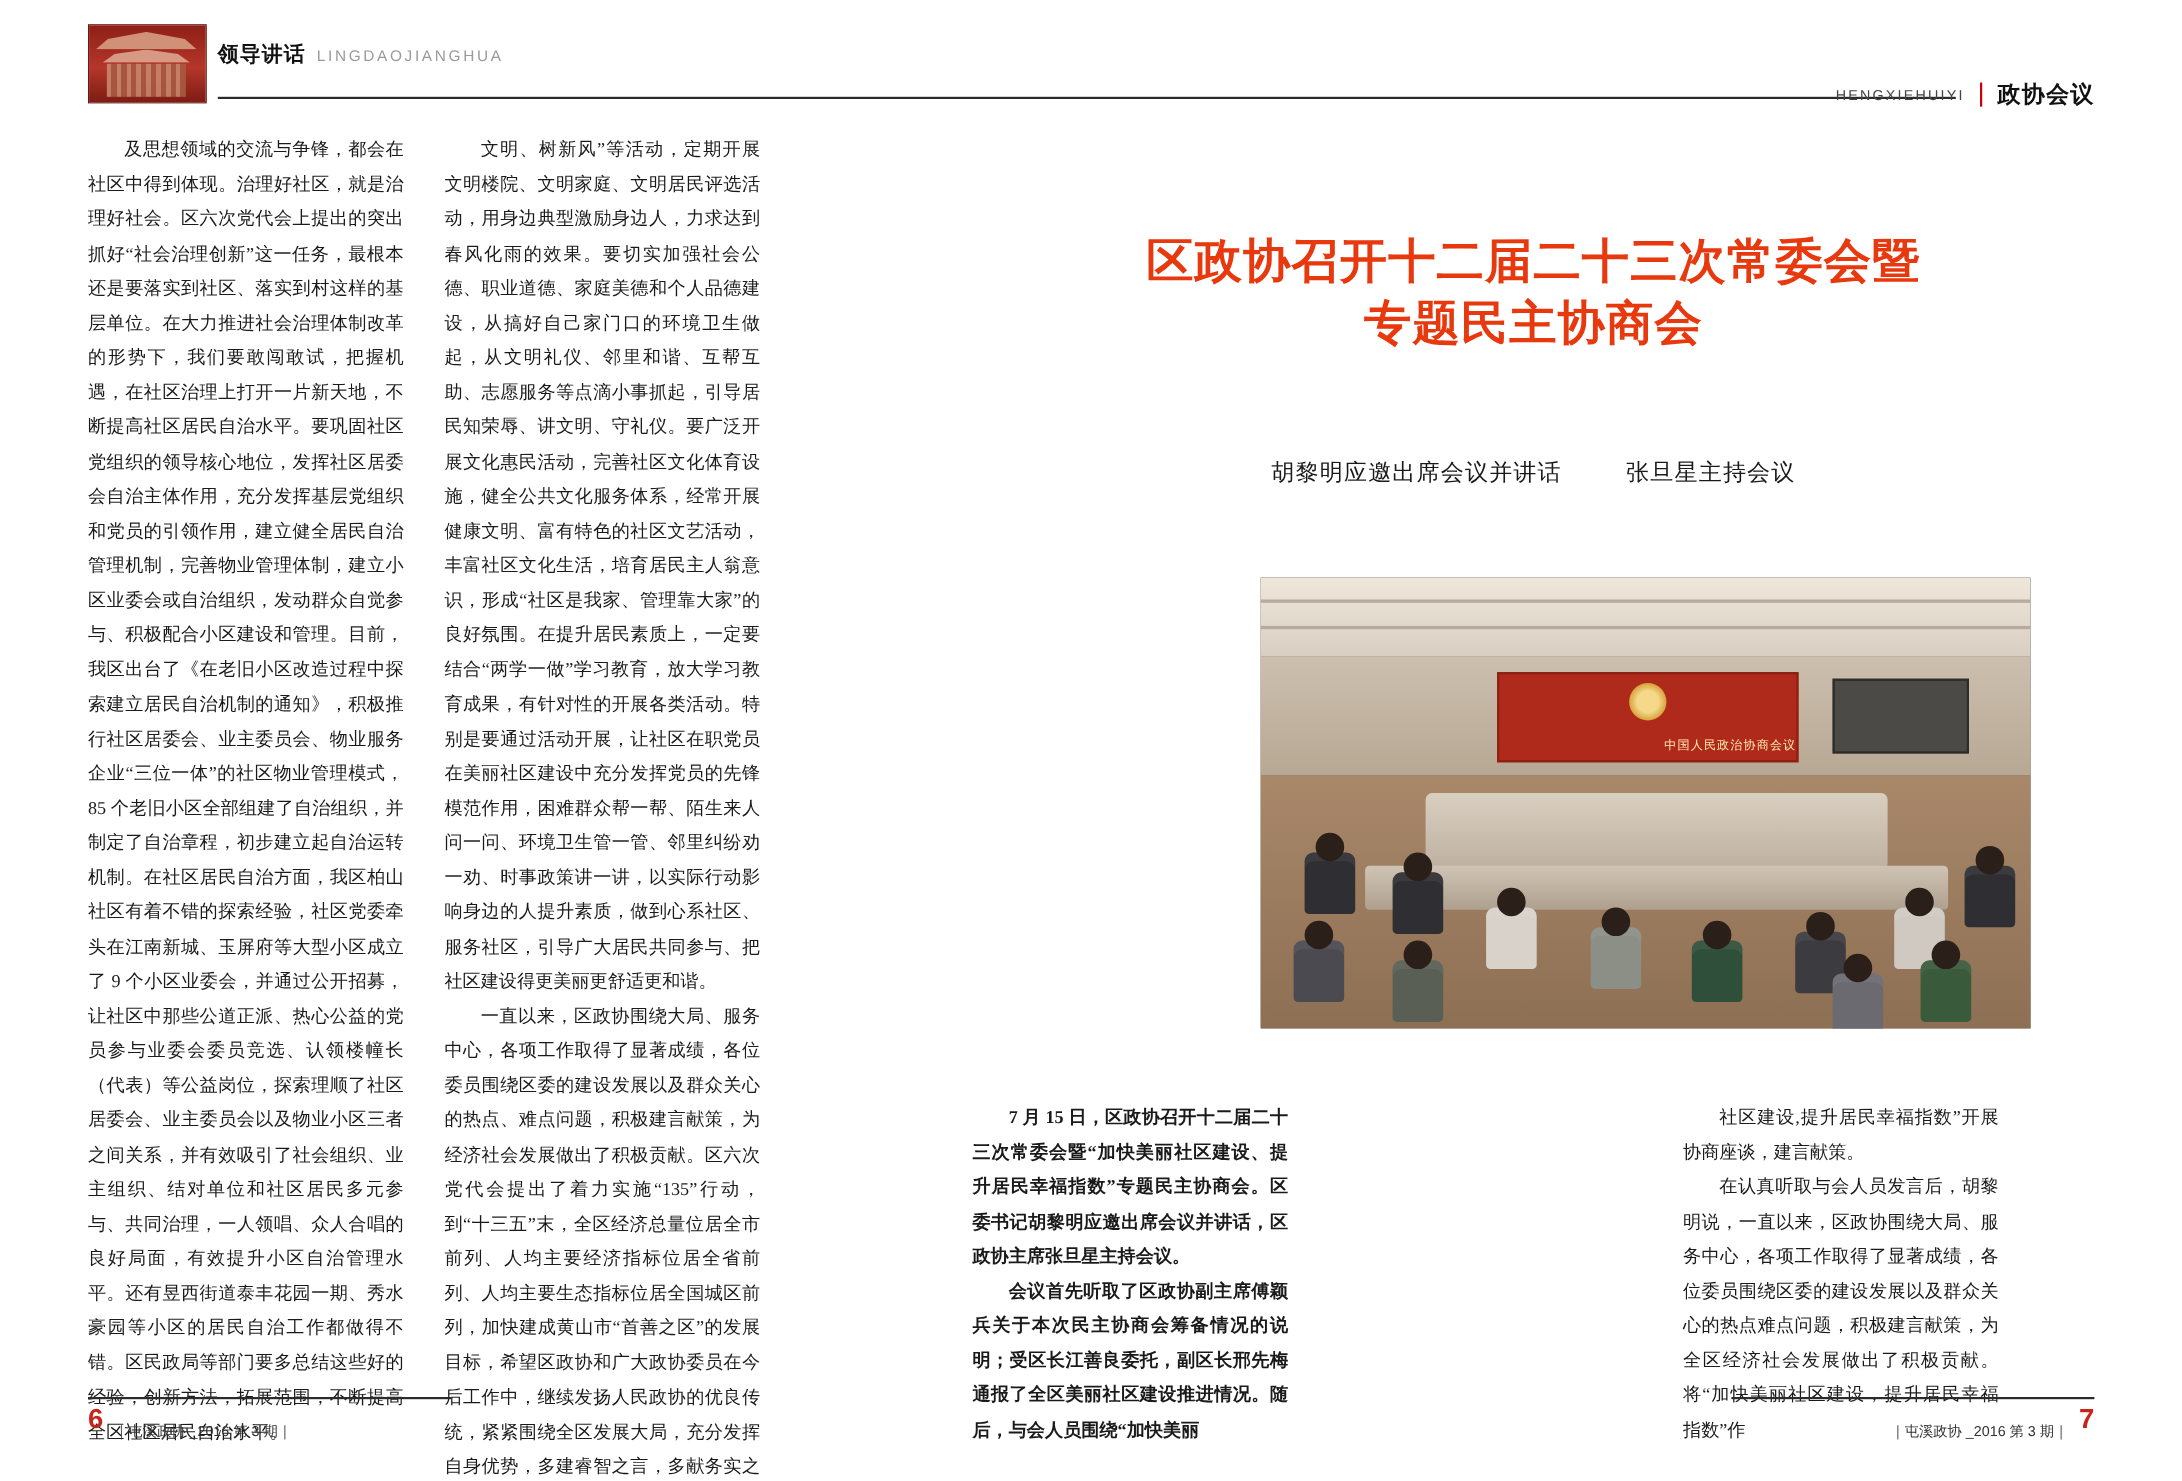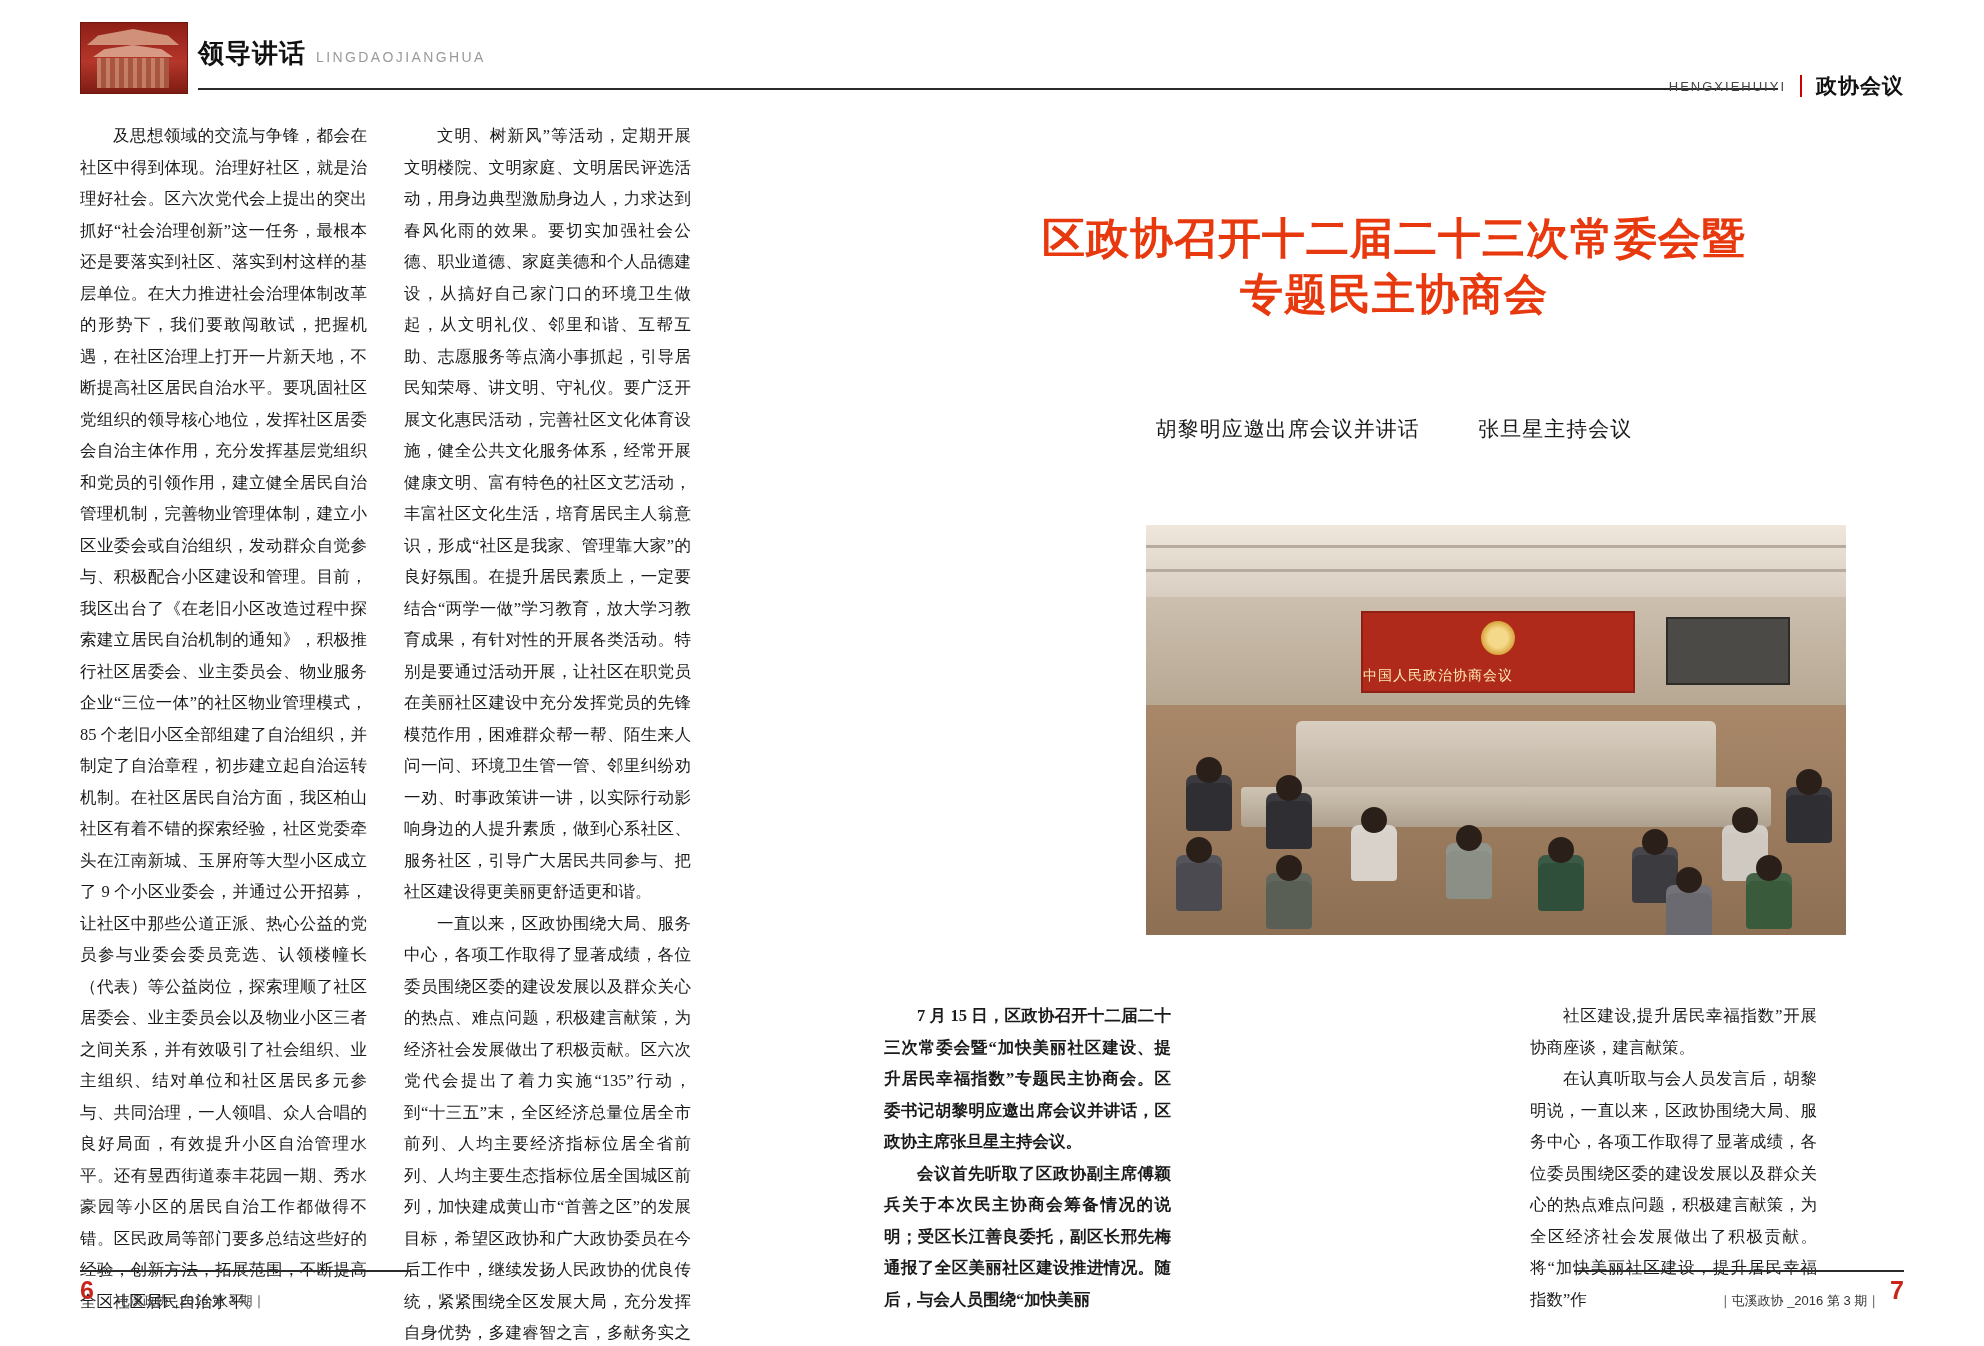--- a/index.html
+++ b/index.html
@@ -50,21 +50,21 @@
     background: repeating-linear-gradient(90deg,#c9866c 0 4px,#a85a43 4px 9px);
     opacity: .9;
   }
   .hdr-tag {
     position: absolute;
     left: 118px; top: 14px;
     display: flex; align-items: baseline; gap: 10px;
   }
   .hdr-tag .cn {
     font-family: Liberation Sans, sans-serif;
-    font-size: 26px; font-weight: bold; color: #111;
+    font-size: 19px; font-weight: bold; color: #111;
     letter-spacing: 1px;
   }
   .hdr-tag .en {
     font-family: "Liberation Sans", sans-serif;
     font-size: 14px; color: #9a9a9a; letter-spacing: 2.4px;
   }
   .hdr-rule {
     position: absolute;
     left: 118px; top: 66px; width: 1580px; height: 2px;
     background: #2b2b2b;
@@ -146,21 +146,21 @@
     background: #b02a1c;
     border: 2px solid #8d2013;
   }
   .photo .banner .emb {
     position: absolute; left: 50%; top: 8px; margin-left: -17px;
     width: 34px; height: 34px; border-radius: 50%;
     background: radial-gradient(#f5d98a 40%, #d8a33c 70%, #b8821f);
   }
   .photo .banner .txt {
     position: absolute; left: 0; right: 0; bottom: 6px;
-    text-align: left; color: #ffe9b0; font-size: 14px; letter-spacing: 1px;
+    text-align: right; color: #ffe9b0; font-size: 11px; letter-spacing: 1px;
     font-family: "Liberation Sans", sans-serif;
   }
   .photo .screen {
     position: absolute; left: 520px; top: 92px; width: 120px; height: 64px;
     background: #4c4a46; border: 2px solid #2e2c29;
   }
   .photo .floor {
     position: absolute; left: 0; top: 180px; width: 100%; height: 230px;
     background: linear-gradient(#a9886a, #8d6f53);
   }

